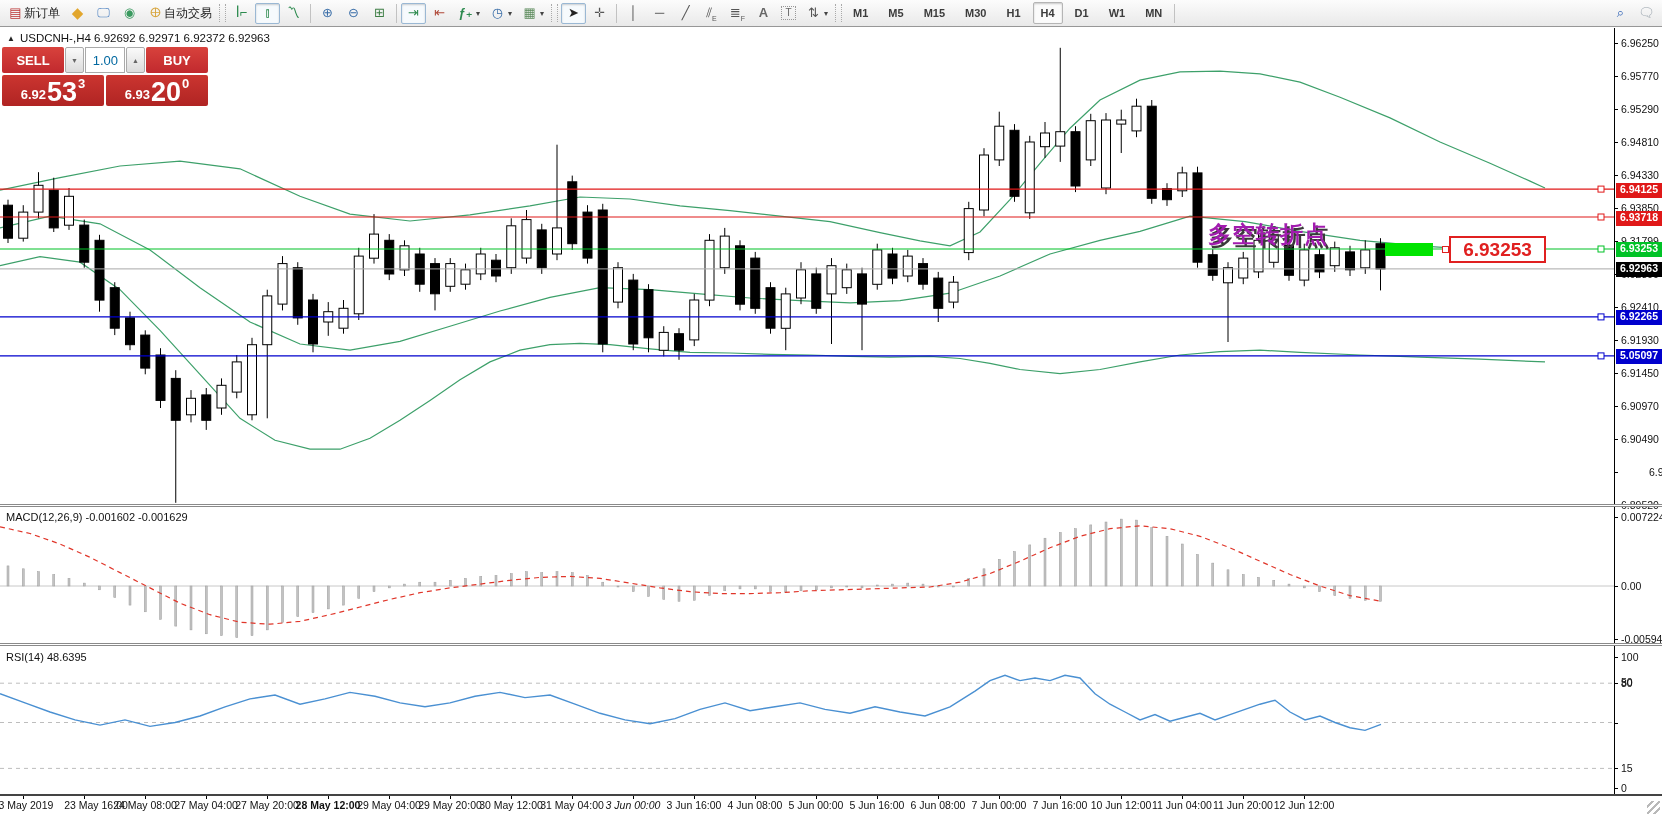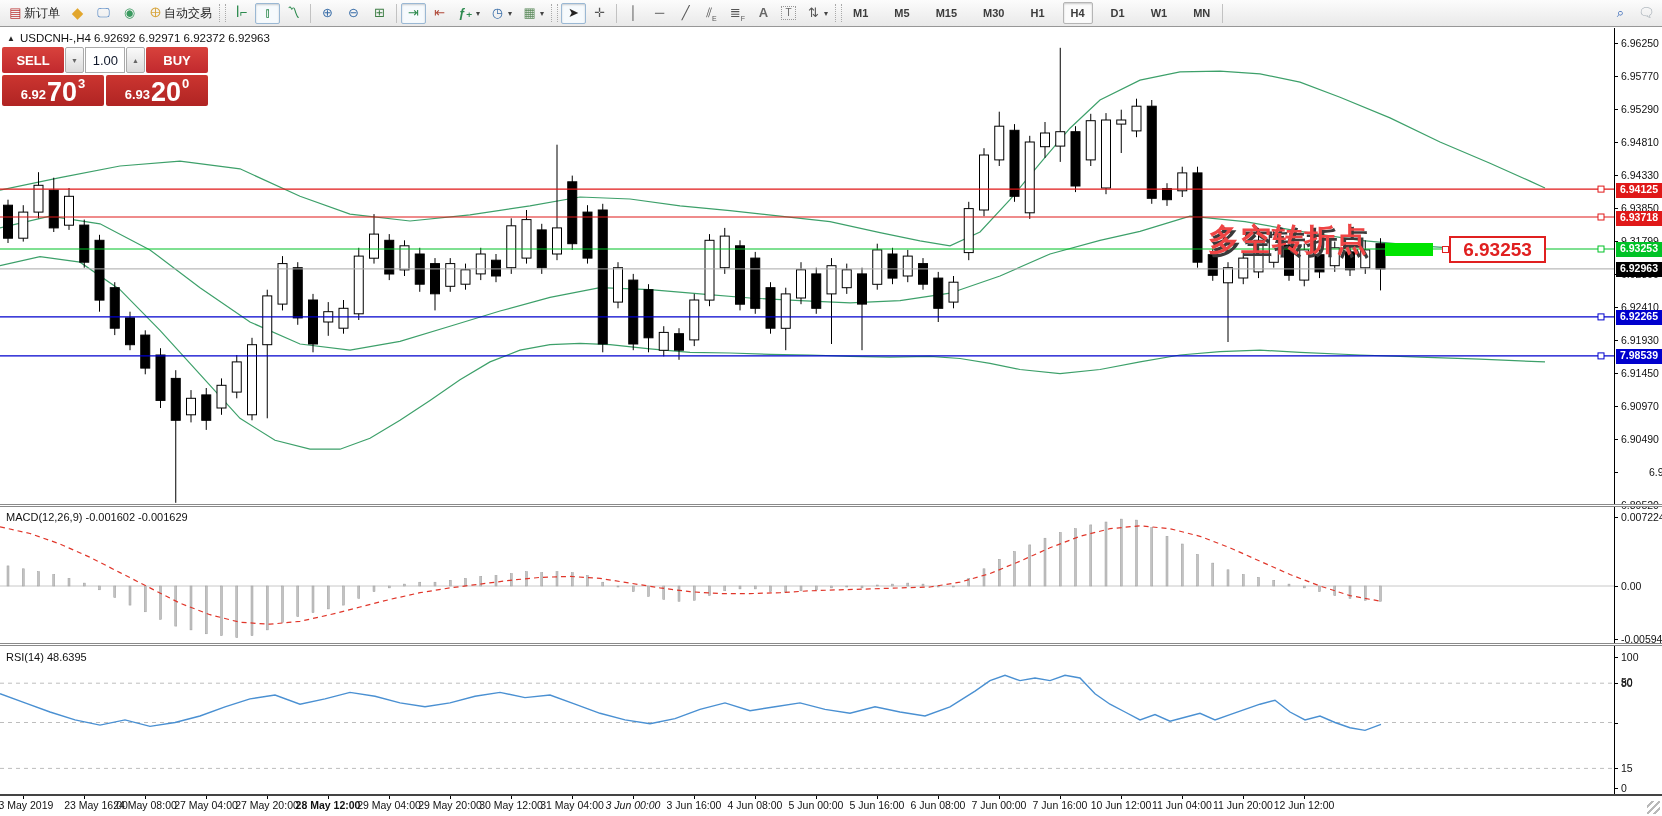--- a/index.html
+++ b/index.html
@@ -29,30 +29,30 @@
     line-height:13px;text-align:center;z-index:12;white-space:nowrap}
   
   #sym-header{position:absolute;left:7px;top:32px;font-size:11.5px;color:#111;z-index:30;display:flex;align-items:center;gap:5px}
   #collapse{font-size:8px;color:#222}
   #trade-panel{position:absolute;left:2px;top:47px;width:206px;z-index:31;font-family:"Liberation Sans",sans-serif}
   #tp-top{display:flex;height:26px;gap:1px}
   .tp-btn{background:linear-gradient(#d8423c,#c1292e);color:#fff;font-size:13px;font-weight:bold;
     display:flex;align-items:center;justify-content:center;width:62px;border-radius:2px}
   .step{width:19px;background:linear-gradient(#fafafa,#dcdcdc);border:1px solid #aaa;box-sizing:border-box;
     display:flex;align-items:center;justify-content:center;font-size:7px;color:#666;border-radius:2px}
-  #vol{flex:1;background:#fff;border:1px solid #aaa;box-sizing:border-box;font-size:13px;color:#0f172a;
+  #vol{flex:1;background:#fff;border:1px solid #aaa;box-sizing:border-box;font-size:13px;color:#0369a1;
     display:flex;align-items:center;justify-content:flex-end;padding-right:6px}
   #tp-bottom{display:flex;height:31px;margin-top:2px;gap:2px}
   .quote{flex:1;background:linear-gradient(#cb3530,#b02423);color:#fff;display:flex;align-items:flex-end;justify-content:center;
     padding-bottom:2px;border-radius:2px}
   .q-small{font-size:13px;font-weight:bold;margin-bottom:2px}
   .q-big{font-size:27px;font-weight:bold;line-height:24px;margin:0 1px}
   .q-sup{font-size:13px;font-weight:bold;align-self:flex-start;margin-top:1px}
   
-  #cn-note{position:absolute;left:1208px;top:219px;font-size:31px;font-weight:bold;color:#ef4444;
+  #cn-note{position:absolute;left:1208px;top:219px;font-size:23px;font-weight:bold;color:#a21caf;
     text-shadow:2.5px 2.5px 0 #3a3a3a;z-index:25;letter-spacing:1px;white-space:nowrap}
   #green-rect{position:absolute;left:1385px;top:243px;width:48px;height:13px;background:#00e400;z-index:25}
   #price-callout{position:absolute;left:1449px;top:236px;width:93px;height:23px;border:2px solid #e02020;
     color:#e02020;font-size:19px;font-weight:bold;text-align:center;line-height:23px;background:#fff;z-index:25}
   #callout-nub{position:absolute;left:1442px;top:246px;width:5px;height:5px;background:#fff;border:1px solid #e02020;z-index:25}
   #ind-label-macd{position:absolute;left:6px;top:511px;font-size:11px;color:#111;z-index:22}
   #ind-label-rsi{position:absolute;left:6px;top:651px;font-size:11px;color:#111;z-index:22}
   
   #timebar{position:absolute;left:0;top:796px;width:1662px;height:20px;background:#fff;z-index:15}
   .tlab{position:absolute;top:3px;font-size:10.5px;color:#111;white-space:nowrap;transform:translateX(-50%)}
@@ -147,21 +147,21 @@
       <span class="ico" style="color:#666;font-weight:bold">A</span>
     </div>
   <div class="tbtn">
       <span class="ico" style="color:#666;border:1px dotted #999;width:13px;height:12px;line-height:12px;font-size:10px">T</span>
     </div>
   <div class="tbtn">
       <span class="ico" style="color:#555">⇅</span>
       <span class="caret">▾</span>
     </div>
   <div class="grip"></div>
-  <div id="tf-group" style="display:flex;align-items:center;gap:10px">
+  <div id="tf-group" style="display:flex;align-items:center;gap:4px">
       <div class="tf">M1</div>
       <div class="tf">M5</div>
       <div class="tf">M15</div>
       <div class="tf">M30</div>
       <div class="tf">H1</div>
       <div class="tf active">H4</div>
       <div class="tf">D1</div>
       <div class="tf">W1</div>
       <div class="tf">MN</div>
     </div>
@@ -493,21 +493,21 @@
   <div id="tp-top">
     <div class="tp-btn">SELL</div>
     <div class="step">▼</div>
     <div id="vol">1.00</div>
     <div class="step">▲</div>
     <div class="tp-btn">BUY</div>
   </div>
   <div id="tp-bottom">
     <div class="quote">
       <span class="q-small">6.92</span>
-      <span class="q-big">70</span>
+      <span class="q-big">53</span>
       <span class="q-sup">3</span>
     </div>
     <div class="quote">
       <span class="q-small">6.93</span>
       <span class="q-big">20</span>
       <span class="q-sup">0</span>
     </div>
   </div>
 </div>
 
@@ -610,14 +610,14 @@
 <div class="tick" style="top: 723px;"></div>
 <div class="axlabel" style="top: 676px;">50</div>
 <div class="tick" style="top: 768px;"></div>
 <div class="axlabel" style="top: 762px;">15</div>
 <div class="tick" style="top: 788px;"></div>
 <div class="axlabel" style="top: 782px;">0</div>
 <div class="badge" style="top: 183px; background: rgb(224, 24, 24);">6.94125</div>
 <div class="badge" style="top: 211px; background: rgb(224, 24, 24);">6.93718</div>
 <div class="badge" style="top: 242px; background: rgb(0, 194, 38);">6.93253</div>
 <div class="badge" style="top: 310px; background: rgb(0, 0, 205);">6.92265</div>
-<div class="badge" style="top: 349px; background: rgb(0, 0, 205);">7.98539</div>
+<div class="badge" style="top: 349px; background: rgb(0, 0, 205);">5.05097</div>
 <div class="badge" style="top: 262px; background: rgb(0, 0, 0);">6.92963</div>
 
 </body></html>

